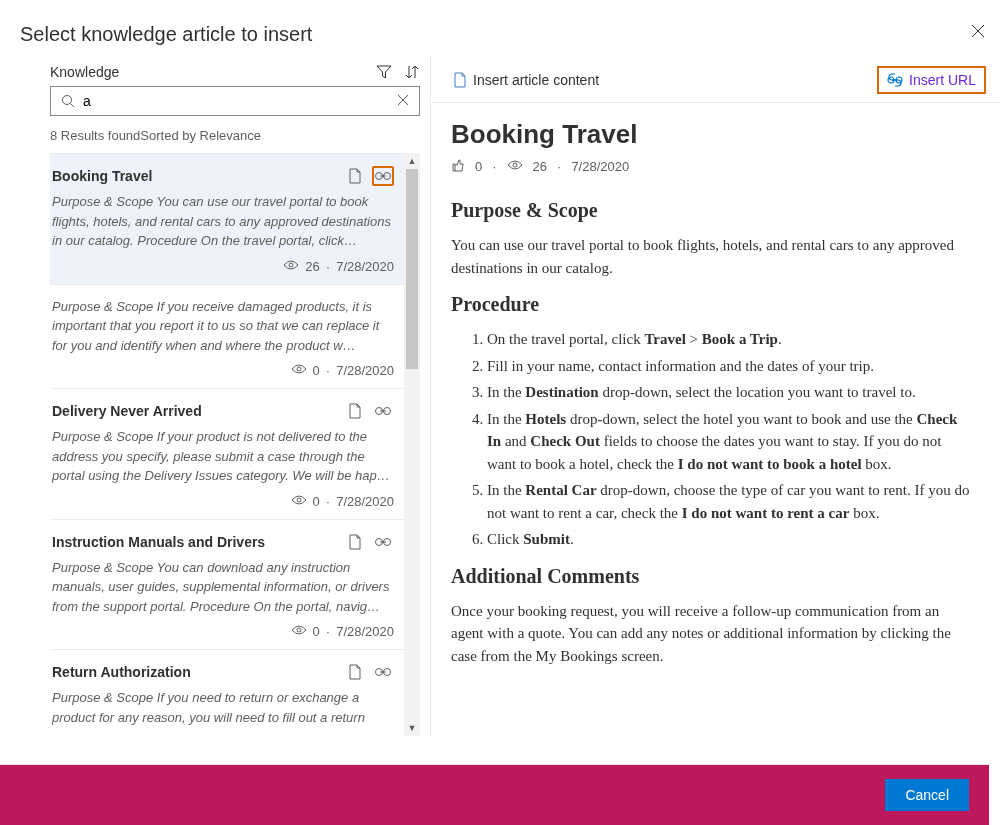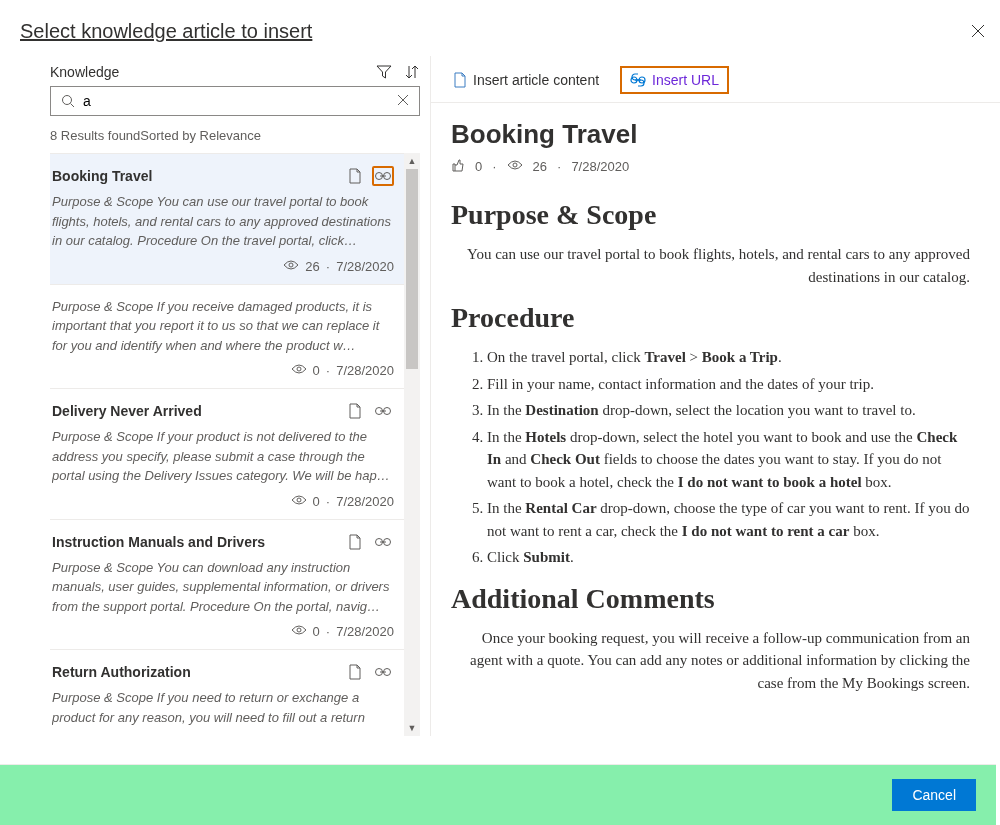--- a/index.html
+++ b/index.html
@@ -1,17 +1,17 @@
 <!DOCTYPE html>
 <html><head>
 <meta charset="utf-8">
 <style>
 * { box-sizing: border-box; margin: 0; padding: 0; }
 body { font-family: "Segoe UI", Arial, sans-serif; font-size: 14px; color: #323130; background: #fff; width: 1000px; height: 825px; overflow: hidden; position: relative; }
-.dialog-header { display: flex; justify-content: space-between; align-items: flex-start; padding: 20px 7px 10px 20px; text-decoration: underline; }
+.dialog-header { display: flex; justify-content: space-between; align-items: flex-end; padding: 20px 7px 10px 20px; }
 .dialog-title { font-size: 20px; font-weight: 400; }
 .close-x { font-size: 16px; cursor: pointer; padding: 4px 8px; }
 .main { display: flex; height: 680px; padding: 0 0 0 50px; }
 .left-pane { width: 370px; display: flex; flex-direction: column; }
 .knowledge-header { display: flex; justify-content: space-between; align-items: flex-end; padding: 8px 0 6px 0; }
 .knowledge-label { font-size: 14px; font-weight: 400; }
 .header-icons { display: flex; gap: 12px; }
 .icon { width: 16px; height: 16px; display: inline-flex; align-items: center; justify-content: center; }
 .search-box { border: 1px solid #8a8886; display: flex; align-items: center; padding: 6px 10px; margin-bottom: 6px; }
 .search-box svg { flex-shrink: 0; }
@@ -27,33 +27,33 @@
 .action-btn.highlighted { border: 2px solid #d86a00; border-radius: 2px; }
 .result-snippet { font-size: 13px; color: #605e5c; line-height: 1.5; overflow: hidden; display: -webkit-box; font-style: italic; -webkit-line-clamp: 3; -webkit-box-orient: vertical; }
 .result-meta { display: flex; justify-content: flex-end; align-items: center; gap: 6px; font-size: 13px; color: #605e5c; margin-top: 8px; }
 .meta-sep { color: #605e5c; }
 .scroll-wrap { display: flex; }
 .scrollbar { width: 16px; background: #f3f2f1; display: flex; flex-direction: column; }
 .scroll-arrow { height: 16px; display: flex; align-items: center; justify-content: center; font-size: 9px; color: #605e5c; cursor: pointer; }
 .scroll-track { flex: 1; position: relative; }
 .scroll-thumb { position: absolute; left: 2px; right: 2px; top: 0; height: 200px; background: #c8c6c4; }
 .right-pane { flex: 1; border-left: 1px solid #edebe9; margin-left: 10px; display: flex; flex-direction: column; }
-.right-toolbar { display: flex; align-items: center; gap: 13px; padding: 10px 14px 8px 14px; border-bottom: 1px solid #edebe9; }
+.right-toolbar { display: flex; align-items: center; gap: 13px; padding: 10px 14px 8px 14px; border-bottom: 1px solid #edebe9; justify-content: space-between; }
 .tool-btn { display: inline-flex; align-items: center; gap: 6px; padding: 4px 8px; cursor: pointer; font-size: 14px; }
 .tool-btn.highlighted { border: 2px solid #d86a00; color: #6d28d9; padding-left: 8px; }
 .tool-btn.highlighted svg path, .tool-btn.highlighted svg circle { stroke: #0078d4; }
 .article-body { padding: 16px 30px 20px 20px; overflow-y: auto; flex: 1; }
 .article-title { font-size: 26px; font-weight: 700; margin-bottom: 8px; }
 .article-meta { display: flex; align-items: center; gap: 10px; font-size: 13px; color: #605e5c; margin-bottom: 24px; }
 .article-content { font-family: Georgia, "Times New Roman", serif; font-size: 15px; }
-.article-content h2 { font-size: 28px; font-weight: 700; margin: 8px 0 12px 0; }
-.article-content p { margin-bottom: 14px; line-height: 1.5; text-align: right; }
+.article-content h2 { font-size: 20px; font-weight: 700; margin: 8px 0 12px 0; }
+.article-content p { margin-bottom: 14px; line-height: 1.5; }
 .article-content ol { margin: 0 0 14px 36px; }
 .article-content li { margin-bottom: 4px; line-height: 1.5; }
-.footer { position: absolute; bottom: 0; left: 0; right: 4px; border-top: 1px solid #edebe9; padding: 14px 20px; display: flex; justify-content: flex-end; background: #86efac; }
+.footer { position: absolute; bottom: 0; left: 0; right: 11px; border-top: 1px solid #edebe9; padding: 14px 20px; display: flex; justify-content: flex-end; background: #be185d; }
 .cancel-btn { background: #0078d4; color: #fff; border: none; padding: 8px 20px; font-size: 14px; cursor: pointer; }
 
 .results-list::-webkit-scrollbar { width: 0; }
 </style>
 </head>
 <body>
 
 <div class="dialog-header">
   <div class="dialog-title">Select knowledge article to insert</div>
   <div class="close-x">

